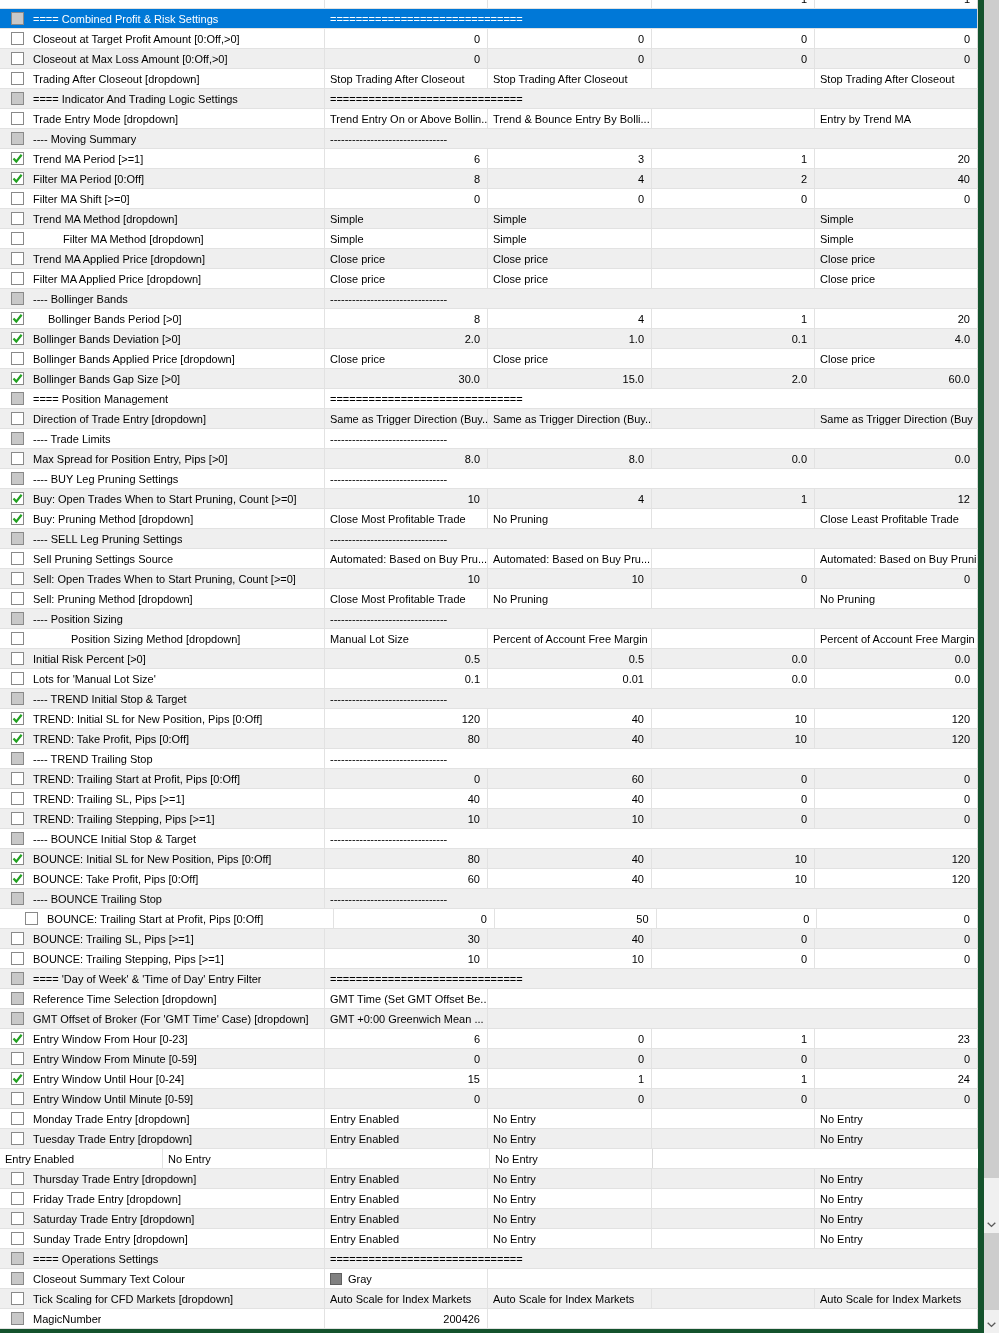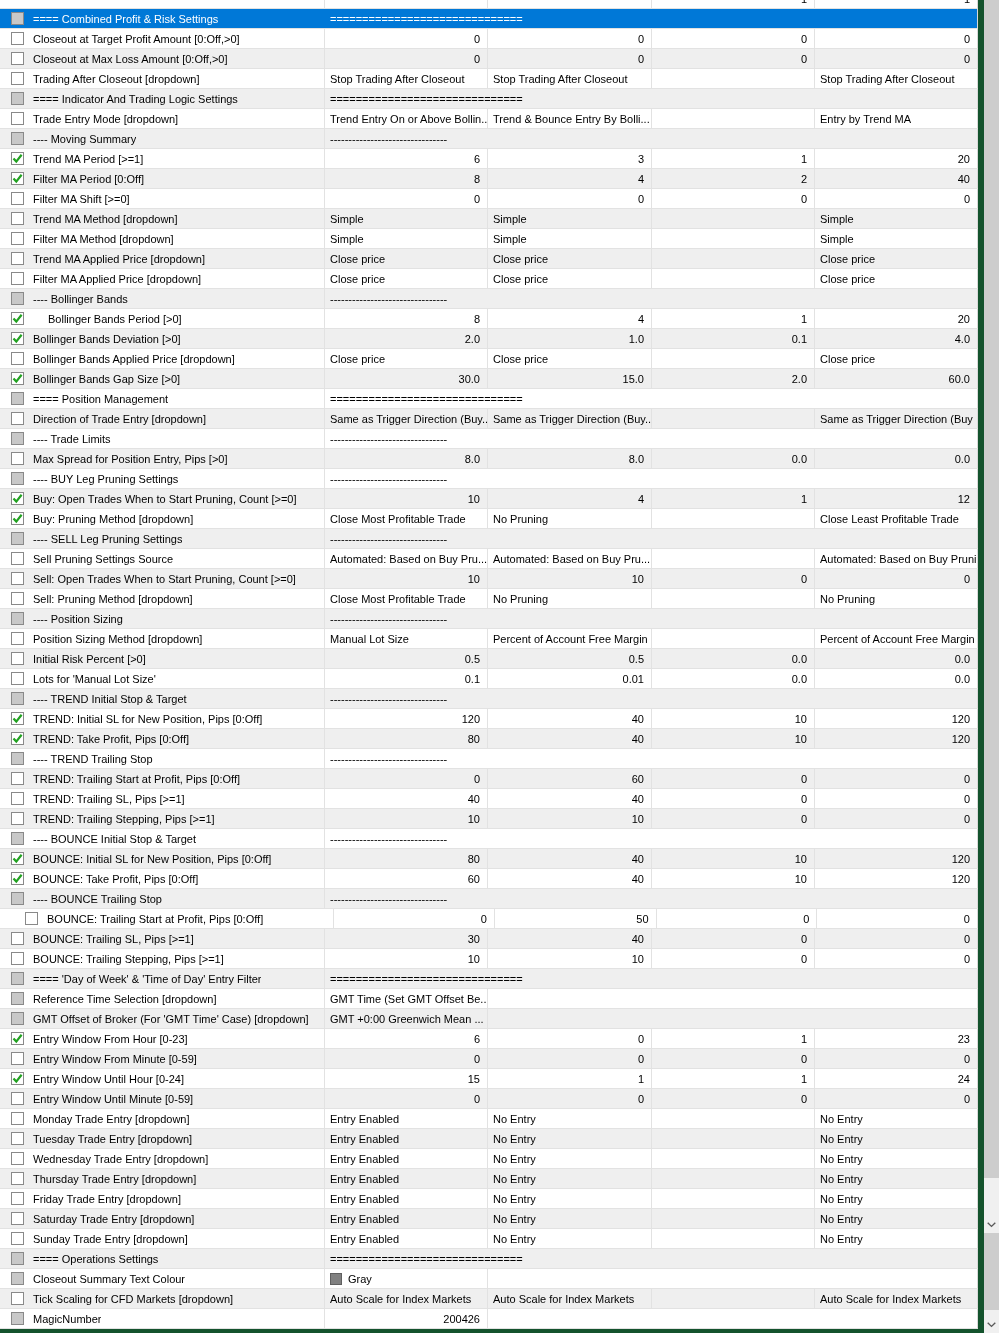--- a/index.html
+++ b/index.html
@@ -230,21 +230,21 @@
           <span class="lbl">Simple</span>
         </div>
         <div class="cell left" style="width: 163px;">
           <span class="lbl"></span>
         </div>
         <div class="cell left edge" style="width: 163px;">
           <span class="lbl">Simple</span>
         </div>
       </div>
       <div class="row">
-        <div class="cell nameCol left" style="width: 325px;">
+        <div class="cell nameCol left" style="width: 325px; gap: 30px;">
           <span class="cbx"></span>
           <span class="lbl">Filter MA Method [dropdown]</span>
         </div>
         <div class="cell left" style="width: 163px;">
           <span class="lbl">Simple</span>
         </div>
         <div class="cell left" style="width: 164px;">
           <span class="lbl">Simple</span>
         </div>
         <div class="cell left" style="width: 163px;">
@@ -556,21 +556,21 @@
       <div class="row even">
         <div class="cell nameCol left" style="width: 325px;">
           <span class="cbx gray"></span>
           <span class="lbl">---- Position Sizing</span>
         </div>
         <div class="cell left edge" style="width: 653px;">
           <span class="lbl">--------------------------------</span>
         </div>
       </div>
       <div class="row">
-        <div class="cell nameCol left" style="width: 325px;">
+        <div class="cell nameCol left" style="width: 325px; gap: 38px;">
           <span class="cbx"></span>
           <span class="lbl">Position Sizing Method [dropdown]</span>
         </div>
         <div class="cell left" style="width: 163px;">
           <span class="lbl">Manual Lot Size</span>
         </div>
         <div class="cell left" style="width: 164px;">
           <span class="lbl">Percent of Account Free Margin</span>
         </div>
         <div class="cell left" style="width: 163px;">
@@ -991,24 +991,20 @@
           <span class="lbl">No Entry</span>
         </div>
         <div class="cell left" style="width: 163px;">
           <span class="lbl"></span>
         </div>
         <div class="cell left edge" style="width: 163px;">
           <span class="lbl">No Entry</span>
         </div>
       </div>
       <div class="row">
-        <div class="cell nameCol left" style="width: 325px;">
-          <span class="cbx"></span>
-          <span class="lbl">Wednesday Trade Entry [dropdown]</span>
-        </div>
         <div class="cell left" style="width: 163px;">
           <span class="lbl">Entry Enabled</span>
         </div>
         <div class="cell left" style="width: 164px;">
           <span class="lbl">No Entry</span>
         </div>
         <div class="cell left" style="width: 163px;">
           <span class="lbl"></span>
         </div>
         <div class="cell left edge" style="width: 163px;">

